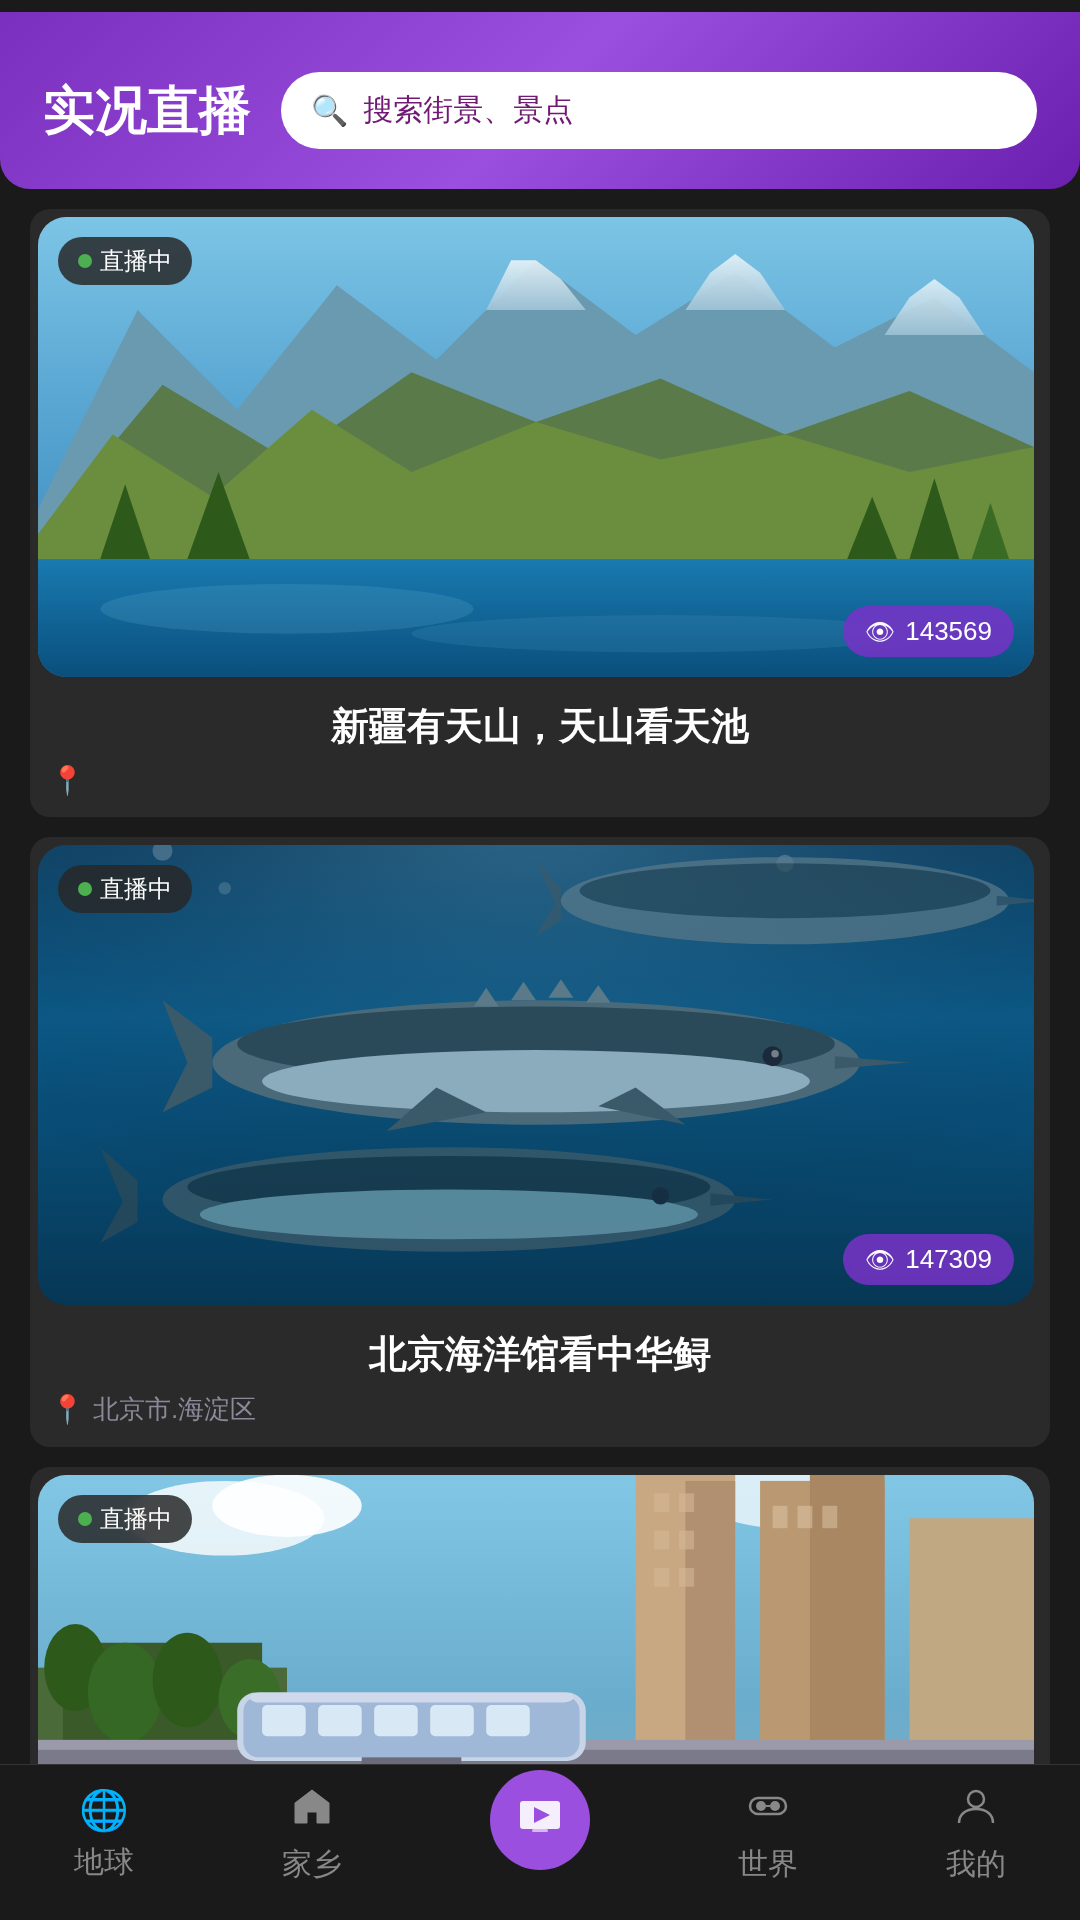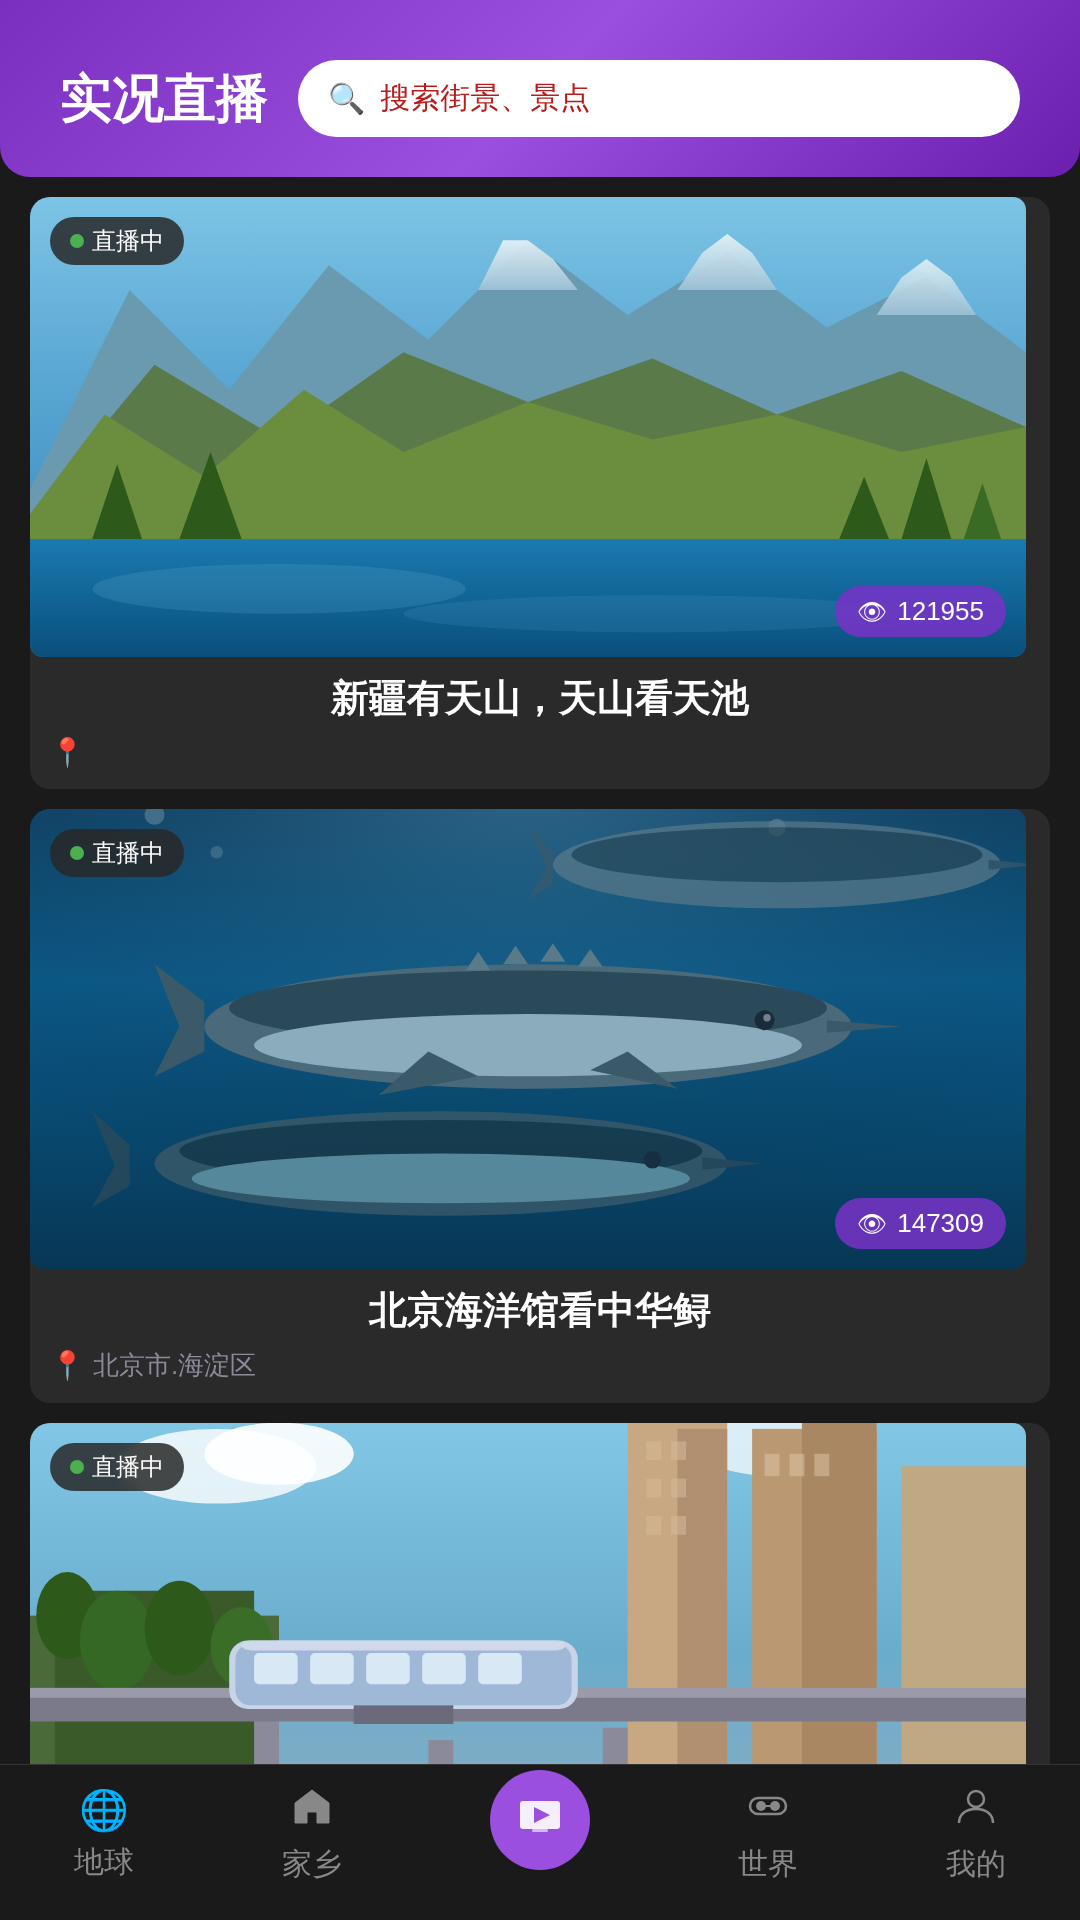--- a/index.html
+++ b/index.html
@@ -9,22 +9,23 @@
       width: 1080px;
       min-height: 1920px;
       background: #1a1a1a;
       font-family: -apple-system, "PingFang SC", "Microsoft YaHei", sans-serif;
       overflow-x: hidden;
     }
 
     
     .header {
       background: linear-gradient(135deg, #7B2FBE, #9B4FDE, #6A1FAE);
-      padding: 60px 60px 40px;
+      padding: 60px 43px 40px;
       border-radius: 0 0 30px 30px;
+      margin-top: 12px;
     }
 
     .header-top {
       display: flex;
       align-items: center;
       gap: 30px;
     }
 
     .header-title {
       color: white;
@@ -42,21 +43,21 @@
       align-items: center;
       gap: 15px;
     }
 
     .search-icon {
       color: #999;
       font-size: 30px;
     }
 
     .search-placeholder {
-      color: #b91c1c;
+      color: #701a75;
       font-size: 30px;
       text-align: center;
     }
 
     
     .content {
       padding: 20px 30px;
       display: flex;
       flex-direction: column;
       gap: 20px;
@@ -67,22 +68,22 @@
       background: #2a2a2a;
       border-radius: 20px;
       overflow: hidden;
     }
 
     .card-image-container {
       position: relative;
       width: 100%;
       height: 460px;
       overflow: hidden;
-      border-radius: 13px;
-      margin: 0;
+      border-radius: 28px;
+      margin: 8px;
       width: calc(100% - 24px);
     }
 
     
     .live-badge {
       position: absolute;
       top: 20px;
       left: 20px;
       background: rgba(40, 40, 40, 0.85);
       color: white;
@@ -286,21 +287,21 @@
         <polygon points="750,320 765,275 780,320" fill="#3a6b25"></polygon>
       </svg>
 
       <div class="live-badge">
         <div class="live-dot"></div>
         <span>直播中</span>
       </div>
 
       <div class="view-badge">
         <span class="eye-icon">👁</span>
-        <span>121955</span>
+        <span>143569</span>
       </div>
     </div>
 
     <div class="card-info">
       <div class="card-title">新疆有天山，天山看天池</div>
       <div class="card-location">
         <span class="location-pin">📍</span>
       </div>
     </div>
   </div>

